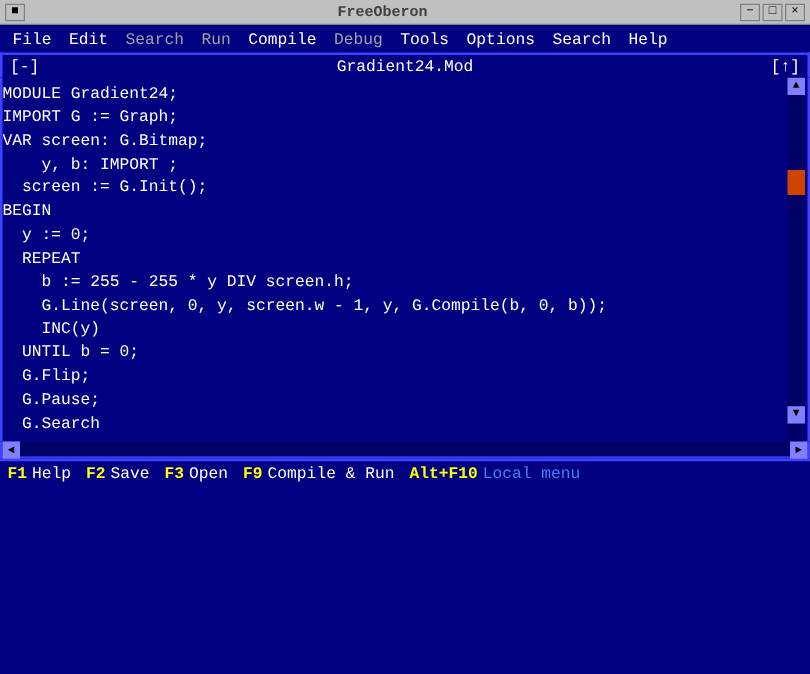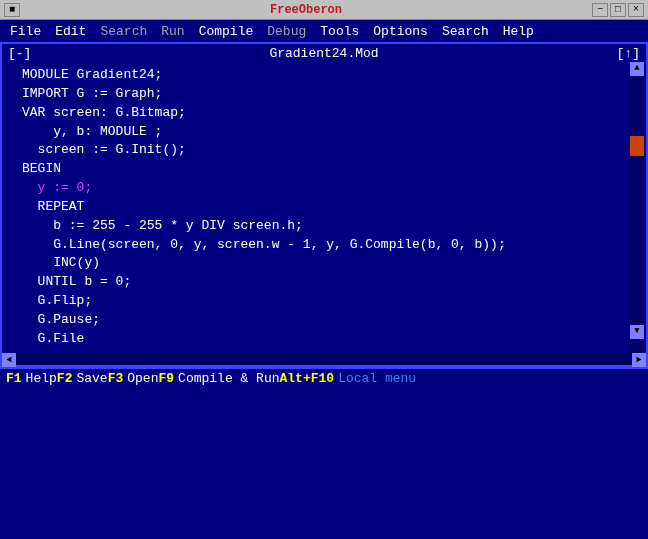--- a/index.html
+++ b/index.html
@@ -36,21 +36,21 @@
       display: flex;
       align-items: center;
       justify-content: center;
       cursor: pointer;
       color: #000;
       font-weight: bold;
     }
     #title-text {
       font-size: 12px;
       font-weight: bold;
-      color: #b91c1c;
+      color: #404040;
       flex: 1;
       text-align: center;
     }
     #title-bar-right {
       display: flex;
       gap: 2px;
     }
     .win-btn {
       width: 16px;
       height: 14px;
@@ -96,21 +96,21 @@
       padding: 0 6px;
       border-top: 2px solid #4040ff;
       border-left: 2px solid #4040ff;
       border-right: 2px solid #4040ff;
     }
 
     
     #code-area {
       background: #000080;
       color: #ffffff;
-      padding: 4px 20px;
+      padding: 4px 0;
       flex: 1;
       position: relative;
       overflow: hidden;
       border-left: 2px solid #4040ff;
       border-right: 2px solid #4040ff;
       line-height: 1.45;
     }
 
     .code-line {
       white-space: pre;
@@ -204,20 +204,21 @@
       cursor: pointer;
     }
 
     
     #status-bar {
       background: #000080;
       height: 22px;
       display: flex;
       align-items: center;
       padding: 2px 6px;
+      gap: 12px;
       border-top: 2px solid #4040ff;
     }
     .status-item {
       color: #ffffff;
       font-size: 13px;
       display: flex;
       align-items: center;
       gap: 4px;
     }
     .status-key {
@@ -263,32 +264,32 @@
   <span>[-]</span>
   <span>Gradient24.Mod</span>
   <span>[↑]</span>
 </div>
 
 <div id="code-area">
   <div id="code-lines">
   <div class="code-line">MODULE Gradient24;</div>
       <div class="code-line">IMPORT G := Graph;</div>
       <div class="code-line">VAR screen: G.Bitmap;</div>
-      <div class="code-line">    y, b: MODULE ;</div>
+      <div class="code-line">    y, b: IMPORT ;</div>
       <div class="code-line">  screen := G.Init();</div>
       <div class="code-line">BEGIN</div>
-      <div class="code-line" style="color: #d946ef;">  y := 0;</div>
+      <div class="code-line" style="color: #ffffff;">  y := 0;</div>
       <div class="code-line">  REPEAT</div>
       <div class="code-line">    b := 255 - 255 * y DIV screen.h;</div>
       <div class="code-line">    G.Line(screen, 0, y, screen.w - 1, y, G.Compile(b, 0, b));</div>
       <div class="code-line">    INC(y)</div>
       <div class="code-line">  UNTIL b = 0;</div>
       <div class="code-line">  G.Flip;</div>
       <div class="code-line">  G.Pause;</div>
-      <div class="code-line">  G.File</div>
+      <div class="code-line">  G.Search</div>
     </div>
   <div id="scrollbar">
     <div id="scroll-up">▲</div>
     <div id="scroll-thumb"></div>
     <div id="scroll-down">▼</div>
     <div id="scroll-corner"></div>
   </div>
 </div>
 
 <div id="hscrollbar-row">

